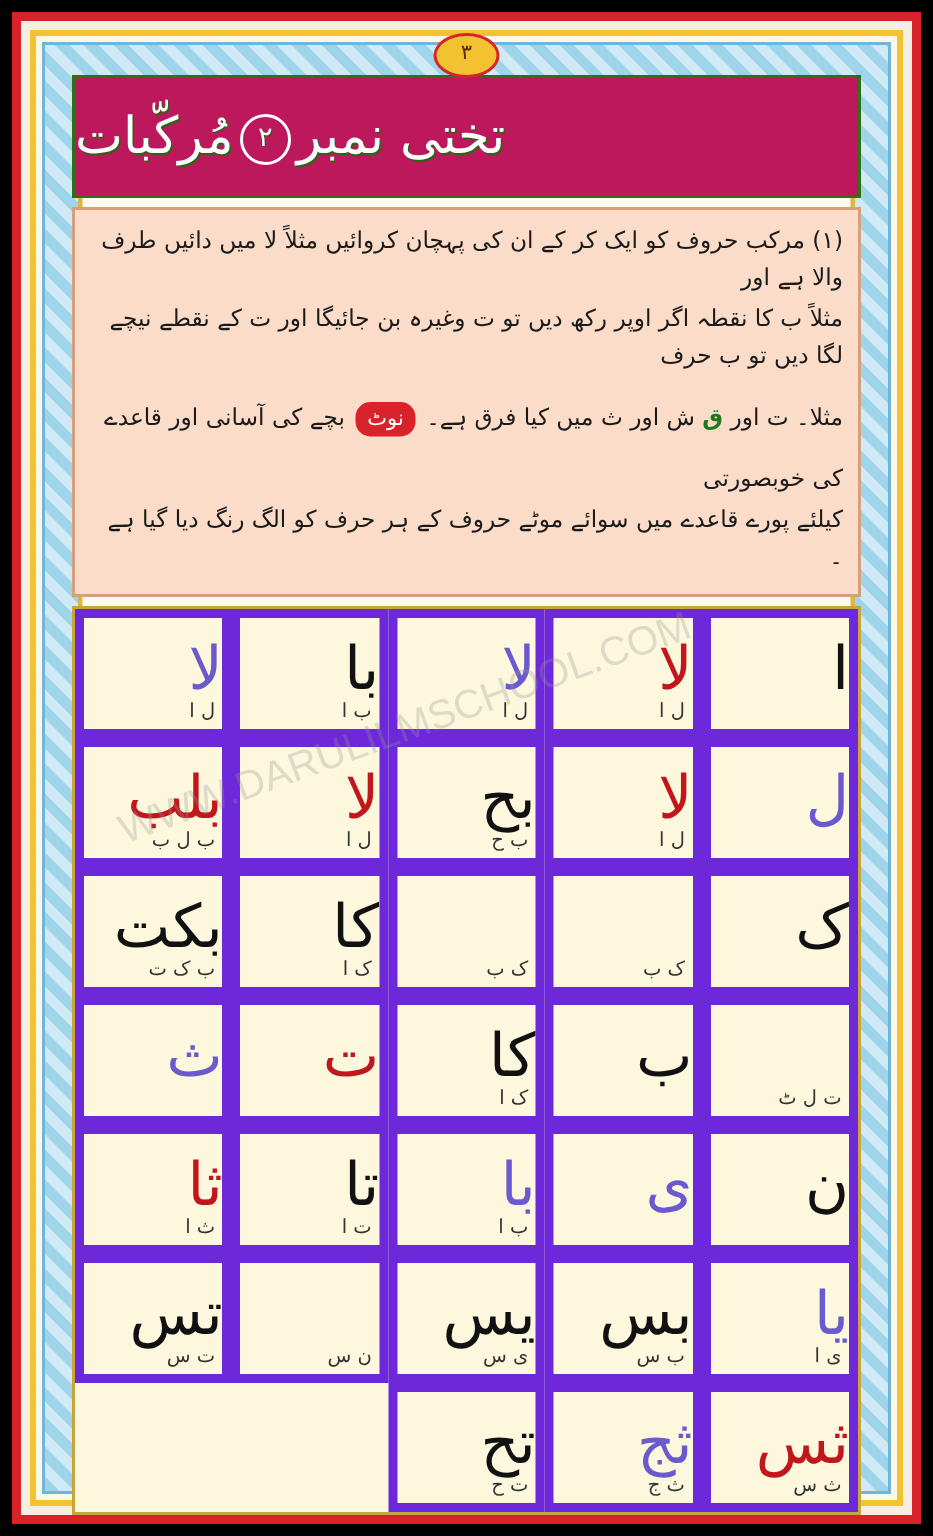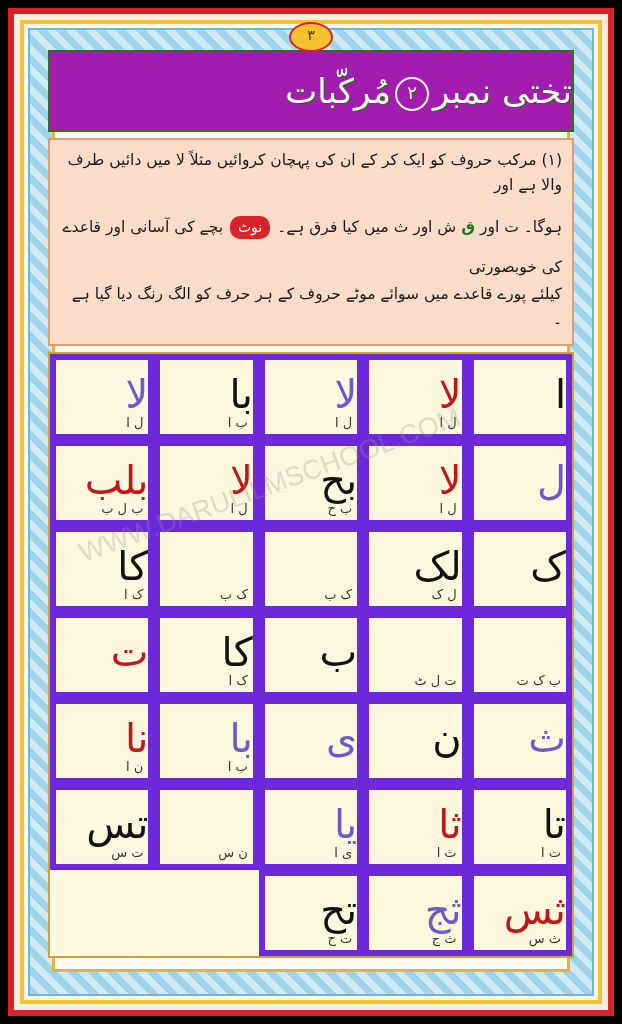--- a/index.html
+++ b/index.html
@@ -106,25 +106,25 @@
     left: 48px;
     top: 50px;
     width: 526px;
     height: 930px;
     box-sizing: border-box;
   }
 
   
   .title-bar {
     height: 78px;
-    background: #a21caf;
+    background: #be185d;
     border: 2px solid #2f6f18;
     display: flex;
     align-items: center;
-    justify-content: flex-start;
+    justify-content: flex-end;
     direction: rtl;
   }
   .title-text {
     color: #ffffff;
     font-size: 34px;
     font-family: "DejaVu Sans", sans-serif;
     letter-spacing: 1px;
     text-shadow: 1px 1px 0 #2d6312;
     white-space: nowrap;
   }
@@ -246,21 +246,22 @@
   <div class="content">
 
     <div class="title-bar">
       <div class="title-text">
         <span>تختی نمبر</span><span class="title-num">۲</span><span>مُرکّبات</span>
       </div>
     </div>
 
     <div class="instructions">
       <p>(۱) مرکب حروف کو ایک کر کے ان کی پہچان کروائیں مثلاً لا میں دائیں طرف والا ہے اور</p>
-      <p><span>ہوگا۔ ت اور </span><span class="hl-green">ق</span><span> ش اور ث میں کیا فرق ہے۔ </span><span class="note-tag">نوٹ</span><span> بچے کی آسانی اور قاعدے کی خوبصورتی</span></p>
+      <p>مثلاً ب کا نقطہ اگر اوپر رکھ دیں تو ت وغیرہ بن جائیگا اور ت کے نقطے نیچے لگا دیں تو ب حرف</p>
+      <p><span>مثلا۔ ت اور </span><span class="hl-green">ق</span><span> ش اور ث میں کیا فرق ہے۔ </span><span class="note-tag">نوٹ</span><span> بچے کی آسانی اور قاعدے کی خوبصورتی</span></p>
       <p>کیلئے پورے قاعدے میں سوائے موٹے حروف کے ہر حرف کو الگ رنگ دیا گیا ہے ۔</p>
     </div>
 
     <div class="grid" id="letter-grid">
         <div class="cell">
           <div class="glyph"><span class="k">ا</span></div>
         </div>
         <div class="cell">
           <div class="glyph"><span class="r">لا</span></div>
           <div class="sub">ل ا</div>
@@ -293,34 +294,31 @@
           <div class="sub">ل ا</div>
         </div>
         <div class="cell">
           <div class="glyph"><span class="r">بلب</span></div>
           <div class="sub">ب ل ب</div>
         </div>
         <div class="cell">
           <div class="glyph"><span class="k">ک</span></div>
         </div>
         <div class="cell">
-          <div class="glyph"><span class="k">لک</span></div>
-          <div class="sub">ل ک</div>
-        </div>
-        <div class="cell">
           <div class="sub">ک ب</div>
         </div>
         <div class="cell">
           <div class="sub">ک ب</div>
         </div>
         <div class="cell">
           <div class="glyph"><span class="k">کا</span></div>
           <div class="sub">ک ا</div>
         </div>
         <div class="cell">
+          <div class="glyph"><span class="k">بکت</span></div>
           <div class="sub">ب ک ت</div>
         </div>
         <div class="cell">
           <div class="sub">ت ل ٹ</div>
         </div>
         <div class="cell">
           <div class="glyph"><span class="k">ب</span></div>
         </div>
         <div class="cell">
           <div class="glyph"><span class="k">کا</span></div>
@@ -336,36 +334,40 @@
           <div class="glyph"><span class="k">ن</span></div>
         </div>
         <div class="cell">
           <div class="glyph"><span class="p">ی</span></div>
         </div>
         <div class="cell">
           <div class="glyph"><span class="p">با</span></div>
           <div class="sub">ب ا</div>
         </div>
         <div class="cell">
-          <div class="glyph"><span class="r">نا</span></div>
-          <div class="sub">ن ا</div>
-        </div>
-        <div class="cell">
           <div class="glyph"><span class="k">تا</span></div>
           <div class="sub">ت ا</div>
         </div>
         <div class="cell">
           <div class="glyph"><span class="r">ثا</span></div>
           <div class="sub">ث ا</div>
         </div>
         <div class="cell">
           <div class="glyph"><span class="p">یا</span></div>
           <div class="sub">ی ا</div>
         </div>
         <div class="cell">
+          <div class="glyph"><span class="k">بس</span></div>
+          <div class="sub">ب س</div>
+        </div>
+        <div class="cell">
+          <div class="glyph"><span class="k">یس</span></div>
+          <div class="sub">ی س</div>
+        </div>
+        <div class="cell">
           <div class="sub">ن س</div>
         </div>
         <div class="cell">
           <div class="glyph"><span class="k">تس</span></div>
           <div class="sub">ت س</div>
         </div>
         <div class="cell">
           <div class="glyph"><span class="r">ثس</span></div>
           <div class="sub">ث س</div>
         </div>

